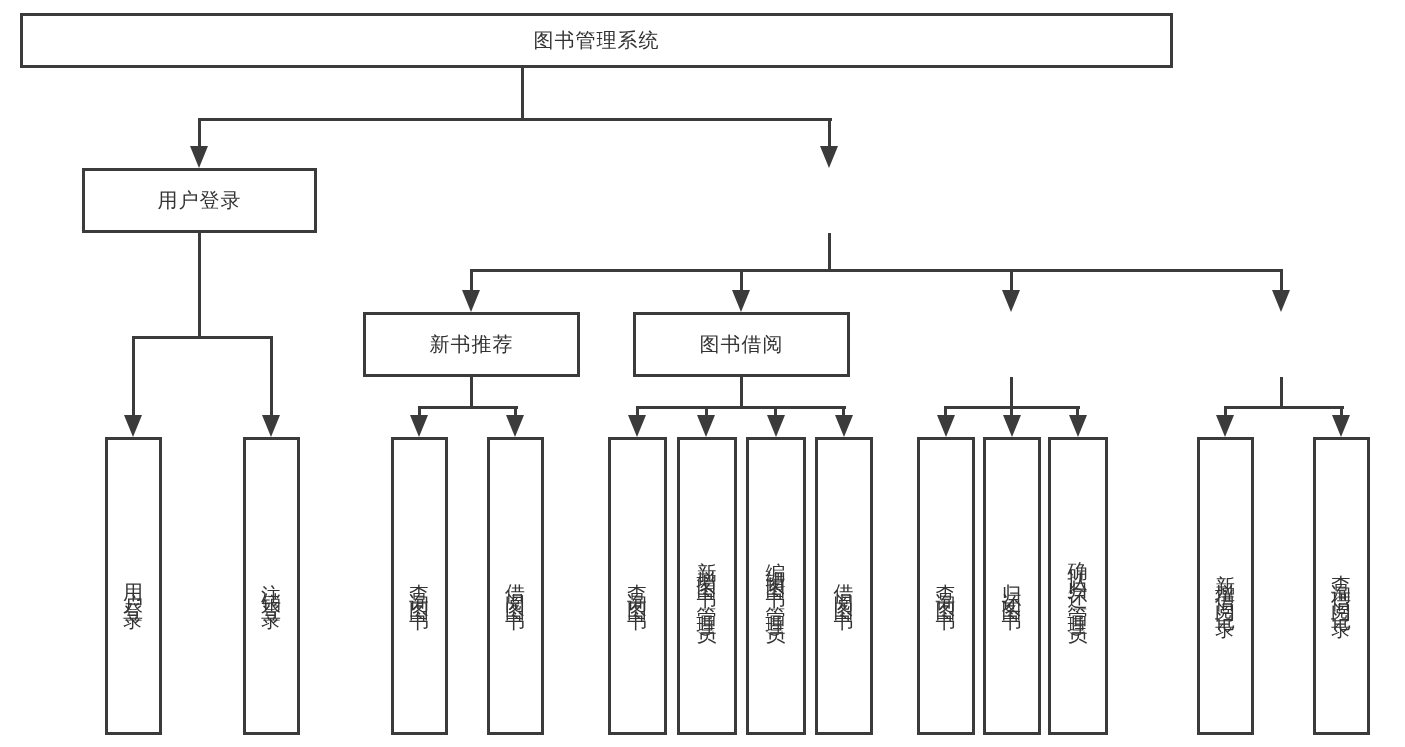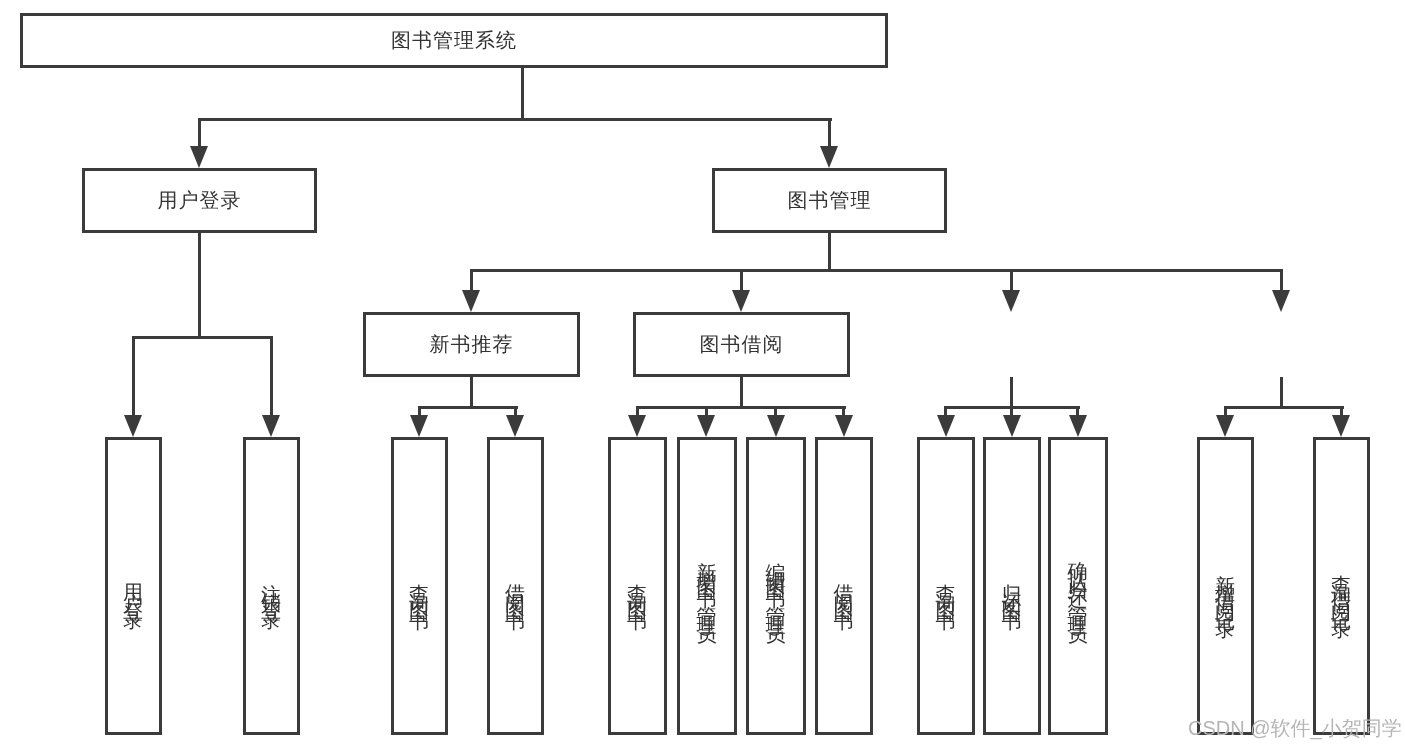--- a/index.html
+++ b/index.html
@@ -41,36 +41,33 @@
     font-size:20px;
     color:var(--watermark,#b9b9b9);
     white-space:nowrap;
   }
 </style>
 </head>
 <body>
 
 <div class="canvas">
 
-  <div class="box" style="left:20px;top:13px;width:868px;height:55px">
+  <div class="box" style="left:20px;top:13px;width:1153px;height:55px">
     <span>图书管理系统</span>
   </div>
 
   <div class="line" style="left:521px;top:68px;width:3px;height:52px"></div>
   <div class="line" style="left:198px;top:118px;width:634px;height:3px"></div>
   <div class="line" style="left:198px;top:118px;width:3px;height:30px"></div>
   <div class="line" style="left:828px;top:118px;width:3px;height:30px"></div>
   <div class="arrow" style="left:190px;top:146px"></div>
   <div class="arrow" style="left:820px;top:146px"></div>
 
   <div class="box" style="left:82px;top:168px;width:235px;height:65px">
     <span>用户登录</span>
-  </div>
-  <div class="box" style="left:712px;top:168px;width:235px;height:65px">
-    <span>图书管理</span>
   </div>
 
   <div class="line" style="left:198px;top:233px;width:3px;height:105px"></div>
   <div class="line" style="left:132px;top:336px;width:141px;height:3px"></div>
   <div class="line" style="left:132px;top:336px;width:3px;height:80px"></div>
   <div class="line" style="left:270px;top:336px;width:3px;height:80px"></div>
   <div class="arrow" style="left:124px;top:415px"></div>
   <div class="arrow" style="left:262px;top:415px"></div>
 
   <div class="line" style="left:828px;top:233px;width:3px;height:38px"></div>
@@ -162,15 +159,14 @@
     <span class="vtext">确认归还（管理员）</span>
   </div>
 
   <div class="box leaf" style="left:1197px;width:57px">
     <span class="vtext">新增借阅记录</span>
   </div>
   <div class="box leaf" style="left:1313px;width:57px">
     <span class="vtext">查询借阅记录</span>
   </div>
 
-  <div class="watermark">CSDN @软件_小贺同学</div>
 
 </div>
 
 </body></html>

